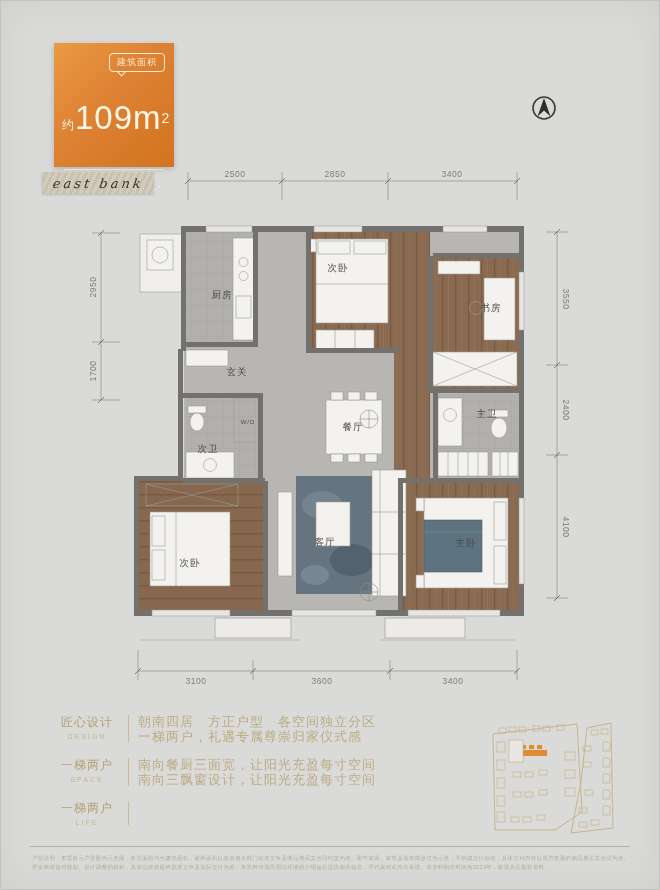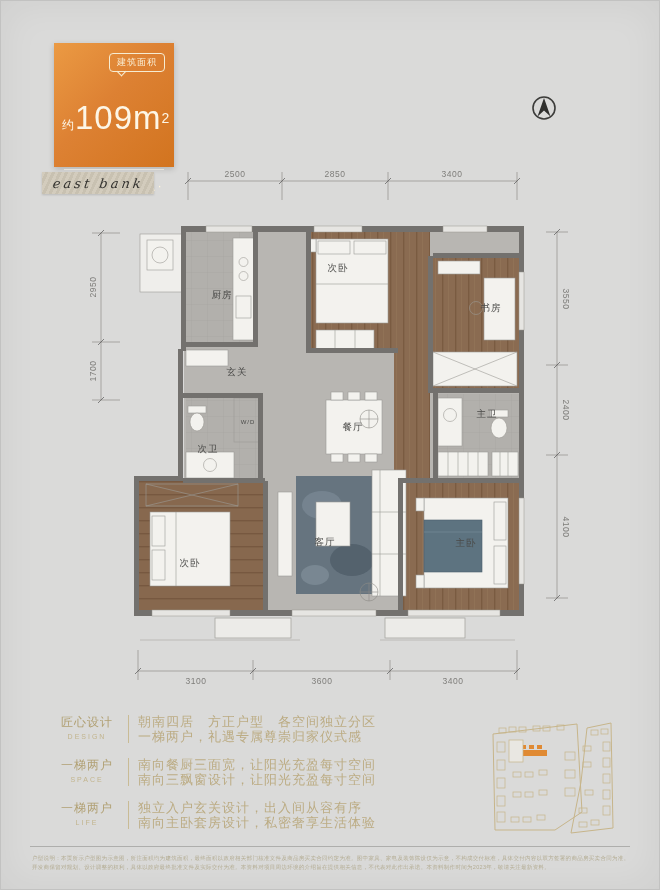--- a/index.html
+++ b/index.html
@@ -332,24 +332,20 @@
         <div>南向餐厨三面宽，让阳光充盈每寸空间</div>
         <div>南向三飘窗设计，让阳光充盈每寸空间</div>
       </div>
     </div>
     <div class="feat">
       <div class="feat-l">
         <div class="feat-title">一梯两户</div>
         <div class="feat-sub">LIFE</div>
       </div>
       <div class="feat-divider"></div>
-      <div class="feat-r">
-        <div>独立入户玄关设计，出入间从容有序</div>
-        <div>南向主卧套房设计，私密奢享生活体验</div>
-      </div>
     </div>
   </div>
 
   <svg style="position:absolute;left:483px;top:712px;" width="140" height="130" viewBox="0 0 140 130">
     <g fill="none" stroke="#c7b58a" stroke-width="1">
       <path d="M10 22 L94 12 L99 100 L72 118 L12 118 Z"></path>
       <path d="M104 16 L128 11 L130 116 L88 121 L98 70 Z"></path>
     </g>
     <g fill="none" stroke="#c7b58a" stroke-width=".7">
       <rect x="16" y="16" width="7" height="5"></rect>

